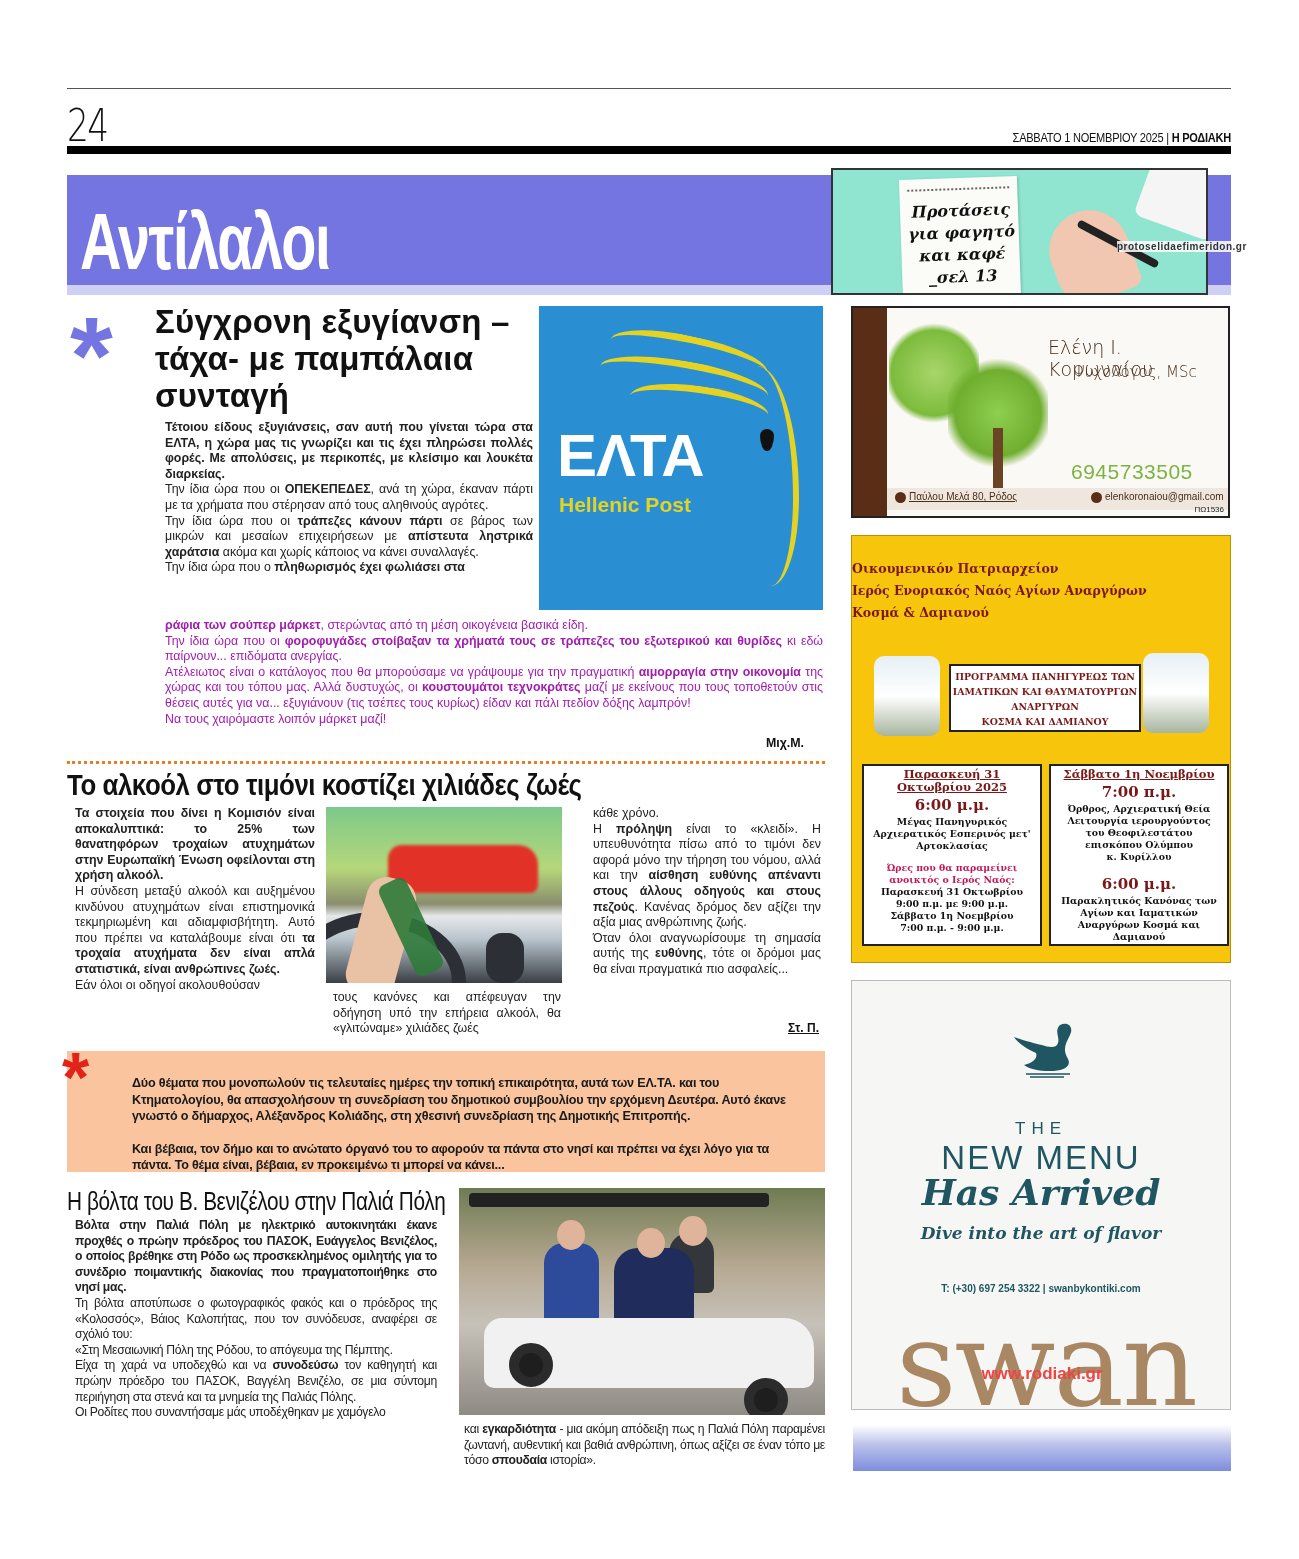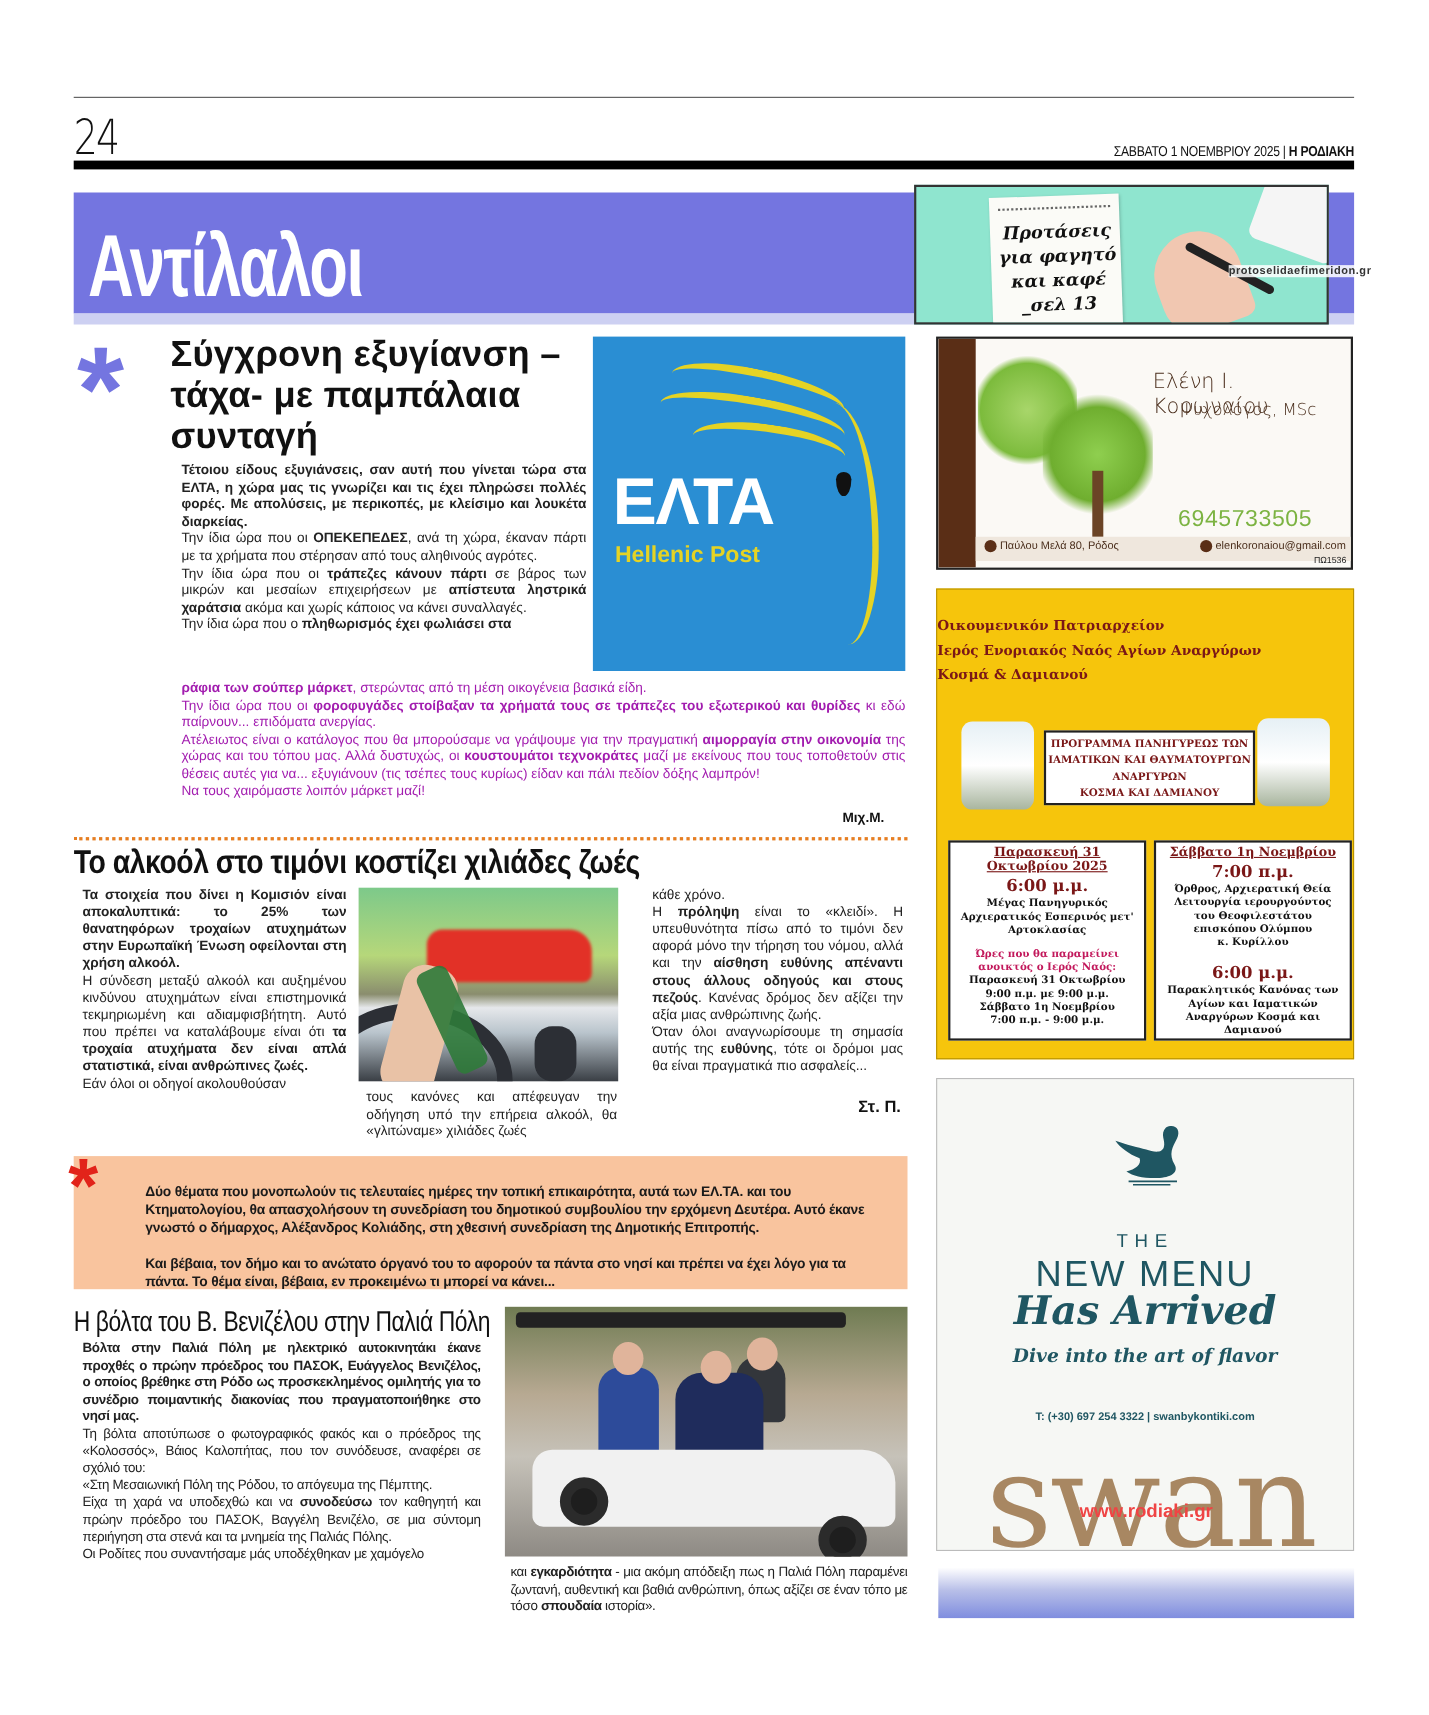--- a/index.html
+++ b/index.html
@@ -50,21 +50,21 @@
   .a2-title { left: 67px; top: 768px; font-size: 30px; font-weight: bold; line-height: 34px; letter-spacing: -0.5px; transform: scaleX(0.86); transform-origin: left; white-space: nowrap; }
   .a2-col1 { left: 75px; top: 806px; width: 240px; font-size: 12.4px; line-height: 15.6px; text-align: justify; color: #222; }
   .a2-photo { left: 326px; top: 807px; width: 236px; height: 176px; overflow: hidden; background: linear-gradient(180deg, #7dc98a 0%, #b6d77a 35%, #8a8d6e 55%, #e6e8eb 62%, #b9c4cc 75%, #3a3f45 100%); }
   .a2-photo .car { position: absolute; left: 62px; top: 38px; width: 150px; height: 48px; background: #e23127; border-radius: 14px 20px 8px 8px; filter: blur(1.5px); }
   .a2-photo .hand { position: absolute; left: 30px; top: 70px; width: 50px; height: 120px; background: #e9c2a6; border-radius: 20px; transform: rotate(15deg); }
   .a2-photo .bottle { position: absolute; left: 70px; top: 70px; width: 30px; height: 100px; background: #2f7a3a; border-radius: 8px; transform: rotate(-25deg); opacity: 0.9; }
   .a2-photo .wheel { position: absolute; left: -40px; top: 105px; width: 180px; height: 140px; border: 14px solid #2c2f35; border-radius: 50%; }
   .a2-photo .vent { position: absolute; left: 160px; top: 126px; width: 38px; height: 50px; background: #2c2f35; border-radius: 16px; }
   .a2-col2 { left: 333px; top: 990px; width: 228px; font-size: 12.4px; line-height: 15.6px; text-align: justify; color: #222; }
   .a2-col3 { left: 593px; top: 806px; width: 228px; font-size: 12.4px; line-height: 15.6px; text-align: justify; color: #222; }
-  .sig2 { right: 480px; top: 998px; font-size: 15px; font-weight: bold; }
+  .sig2 { right: 480px; top: 1021px; font-size: 12px; font-weight: bold; text-decoration: underline; }
 
   
   .orange-box { left: 67px; top: 1051px; width: 758px; height: 121px; background: #f9c49e; }
   .asterisk-red { left: 62px; top: 1043px; font-size: 70px; line-height: 70px; color: #e2231a; font-weight: bold; }
   .orange-text { left: 116px; top: 1059px; width: 700px; font-size: 12.6px; line-height: 16.6px; font-weight: bold; color: #1a1a1a; letter-spacing: -0.2px; }
   .orange-text p { margin: 16px; }
 
   
   .a3-title { left: 67px; top: 1186px; font-size: 26px; line-height: 30px; letter-spacing: -0.5px; transform: scaleX(0.8); transform-origin: left; white-space: nowrap; color: #111; }
   .a3-body { left: 75px; top: 1218px; width: 362px; font-size: 12.2px; line-height: 15.6px; text-align: justify; color: #222; letter-spacing: -0.3px; }
@@ -84,21 +84,21 @@
   
   .ad-psych { left: 851px; top: 306px; width: 379px; height: 212px; border: 2px solid #222; background: #fbf9f5; overflow: hidden; }
   .ad-psych .bar { position: absolute; left: 0; top: 0; width: 34px; height: 100%; background: #5a2e16; }
   .ad-psych .tree1 { position: absolute; left: 36px; top: 10px; width: 90px; height: 110px; background: radial-gradient(circle, #a8d66a 0%, #7cbb3c 60%, transparent 70%); }
   .ad-psych .tree2 { position: absolute; left: 95px; top: 45px; width: 100px; height: 120px; background: radial-gradient(circle, #8fcf4f 0%, #6fae2f 55%, transparent 70%); }
   .ad-psych .trunk { position: absolute; left: 140px; top: 120px; width: 10px; height: 60px; background: #6b4426; }
   .ad-psych .name { position: absolute; left: 195px; top: 28px; font-family: "DejaVu Sans", sans-serif; font-size: 19px; font-weight: 300; color: #4a2e1c; }
   .ad-psych .role { position: absolute; left: 220px; top: 55px; font-family: "DejaVu Sans", sans-serif; font-size: 15px; font-weight: 300; color: #4a2e1c; }
   .ad-psych .phone { position: absolute; left: 218px; top: 152px; font-size: 21px; color: #7cb342; letter-spacing: 0.5px; }
   .ad-psych .footer { position: absolute; left: 34px; top: 180px; width: 343px; height: 22px; background: #efe7dd; }
-  .ad-psych .addr { position: absolute; left: 42px; top: 183px; font-size: 10px; color: #4a2e1c; white-space: nowrap; }
+  .ad-psych .addr { position: absolute; left: 42px; top: 183px; font-size: 10px; color: #4a2e1c; white-space: nowrap; text-decoration: underline; }
   .ad-psych .email { position: absolute; left: 200px; top: 183px; font-size: 10px; color: #4a2e1c; white-space: nowrap; padding-left: 38px; }
   .ad-psych .dot { display: inline-block; width: 11px; height: 11px; border-radius: 50%; background: #5a2e16; vertical-align: middle; margin-right: 3px; }
   .ad-psych .code { position: absolute; right: 4px; bottom: 2px; font-size: 8px; color: #222; }
 
   .ad-church { left: 851px; top: 535px; width: 380px; height: 428px; background: #f6c50c; border: 1px solid #b89200; }
   .ad-church .hdr { position: absolute; left: 0; top: 22px; width: 100%; font-family: "DejaVu Serif", serif; font-weight: bold; color: #7a1717; }
   .ad-church .hdr div { font-size: 12.5px; line-height: 22px; }
   .ad-church .img1, .ad-church .img2 { position: absolute; width: 66px; height: 80px; border-radius: 10px; background: linear-gradient(180deg, #e6f0f5 0%, #ffffff 50%, #a8b59e 100%); }
   .ad-church .img1 { left: 22px; top: 655px; }
   .ad-church .img2 { left: 291px; top: 652px; }

